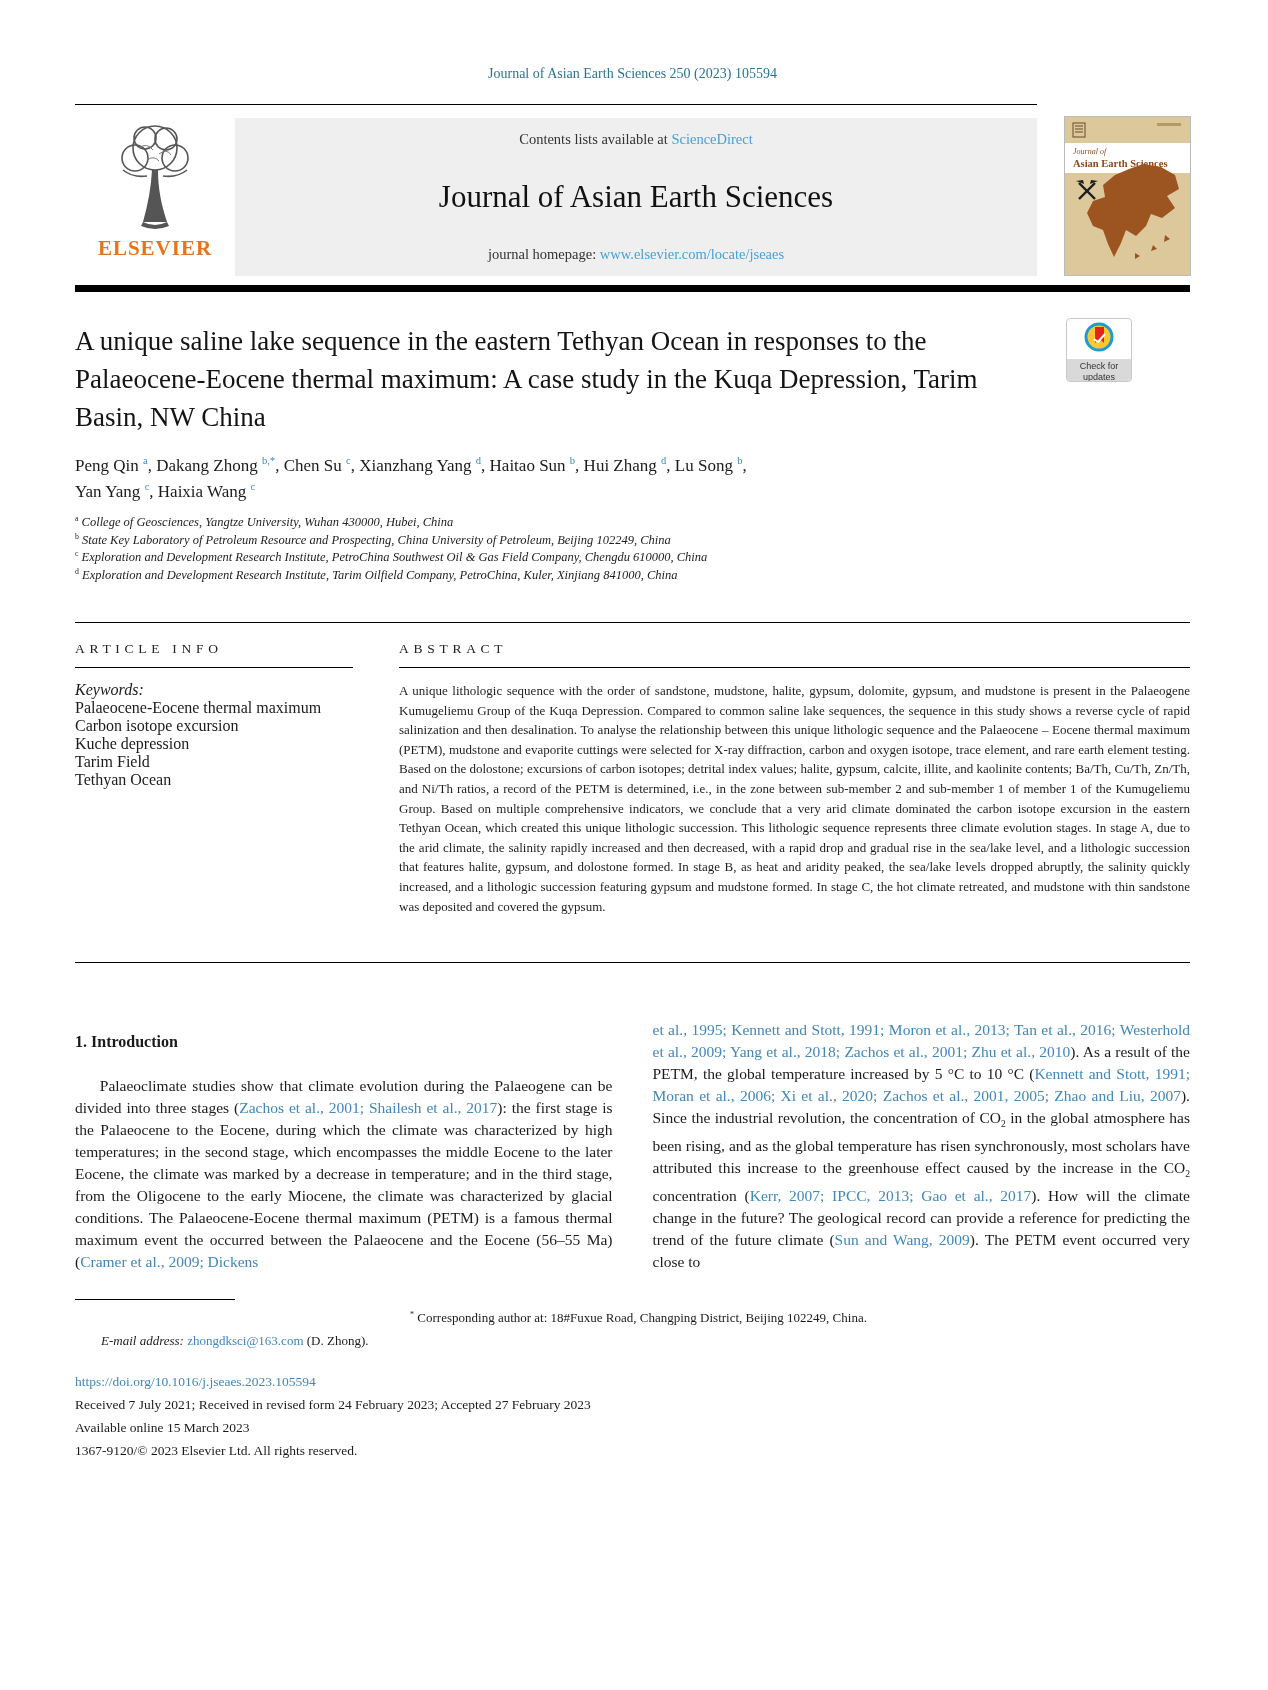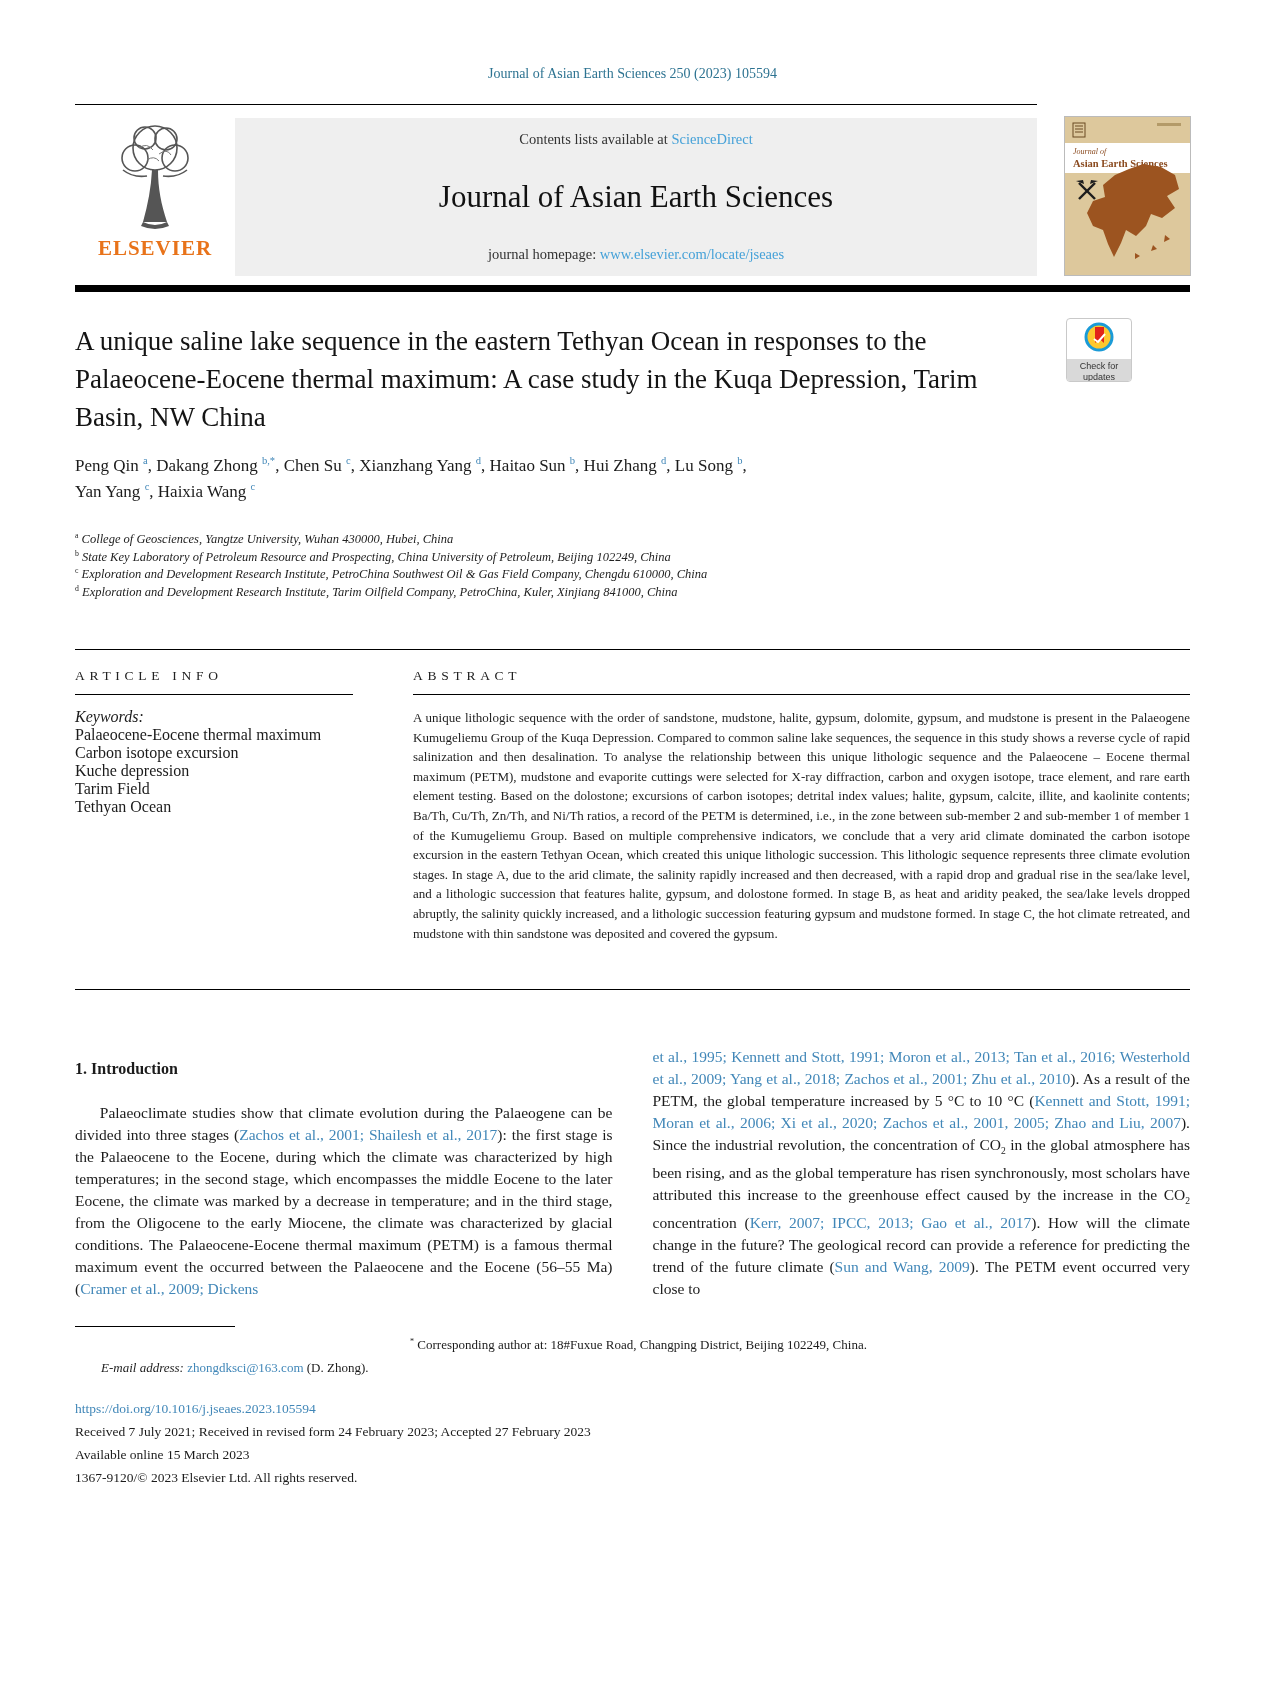--- a/index.html
+++ b/index.html
@@ -22,24 +22,24 @@
   .bright { color:#45a1d8; }
   .cover-thumb { position:absolute; top:13px; right:0; width:125px; height:158px; box-shadow:0 0 0 1px #bbb; }
   .black-bar { height:7px; background:#000; margin-top:9px; }
   
   .title-block { position:relative; margin-top:30px; }
   .article-title { font-size:27px; line-height:38px; max-width:930px; color:#141414; }
   .badge { position:absolute; top:-4px; right:58px; width:64px; height:62px; background:#fff; border:1px solid #c9c9c9; border-radius:4px; overflow:hidden; text-align:center; }
   .badge-txt { background:#d9d9d9; font-family:"Liberation Sans", sans-serif; font-size:9px; line-height:10.5px; color:#333; padding:2px 0 3px; }
   .authors { margin-top:17px; font-size:17px; line-height:26px; max-width:960px; }
   sup { font-size:0.62em; line-height:0; }
-  .affils { margin-top:26px; font-size:12.5px; line-height:17.5px; color:#222; }
+  .affils { margin-top:9px; font-size:12.5px; line-height:17.5px; color:#222; }
   .affils em { font-style:italic; }
   
-  .meta { margin-top:48px; border-top:1.2px solid #000; border-bottom:1.2px solid #000; display:flex; gap:60px; padding:10px 0 46px; }
+  .meta { margin-top:38px; border-top:1.2px solid #000; border-bottom:1.2px solid #000; display:flex; gap:46px; padding:10px 0 46px; }
   .meta-left { width:278px; flex:0 0 auto; }
   .meta-right { flex:1; }
   .meta-heading { font-size:13.5px; letter-spacing:0.35em; color:#222; padding:8px 0 10px; border-bottom:1px solid #000; margin-bottom:13px; }
   .keywords { font-size:16px; line-height:18px; }
   .keywords .kw-label { font-style:italic; }
   .abstract-text { font-size:13px; line-height:19.6px; text-align:justify; color:#1e1e1e; }
   
   .intro { margin-top:56px; display:flex; gap:40px; align-items:flex-end; }
   .col { flex:1; min-width:0; }
   .section-heading { font-size:16px; font-weight:bold; margin:0 0 24px 0; }

